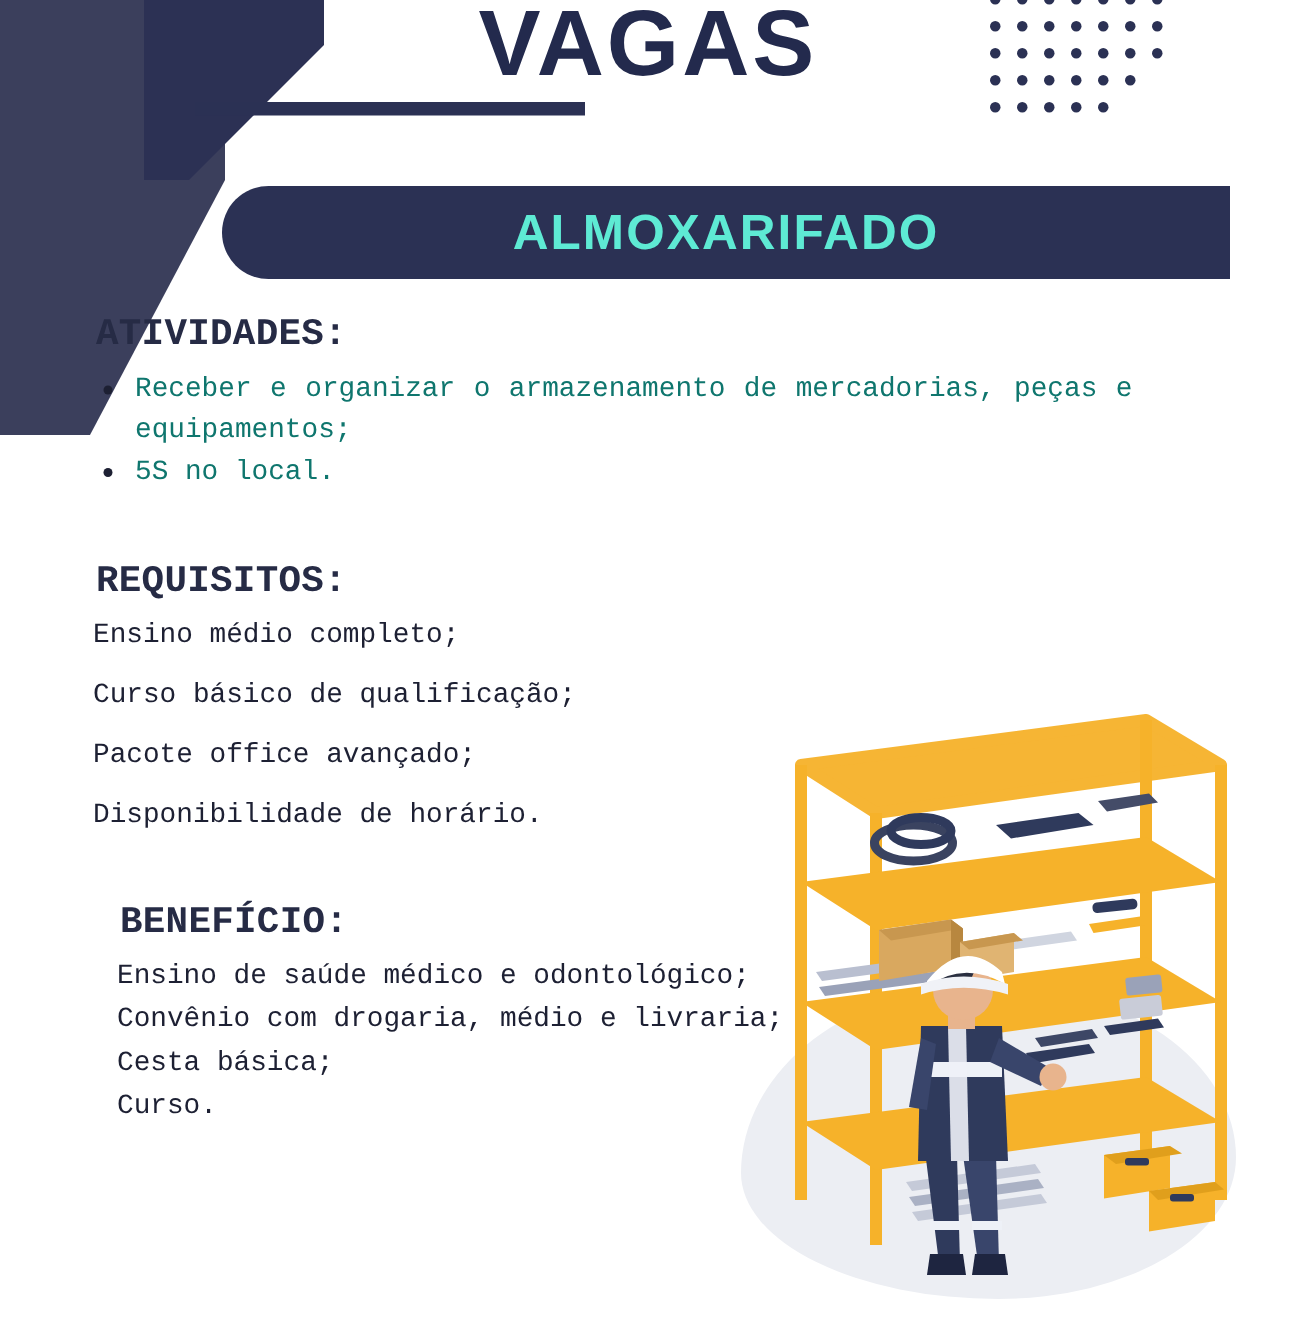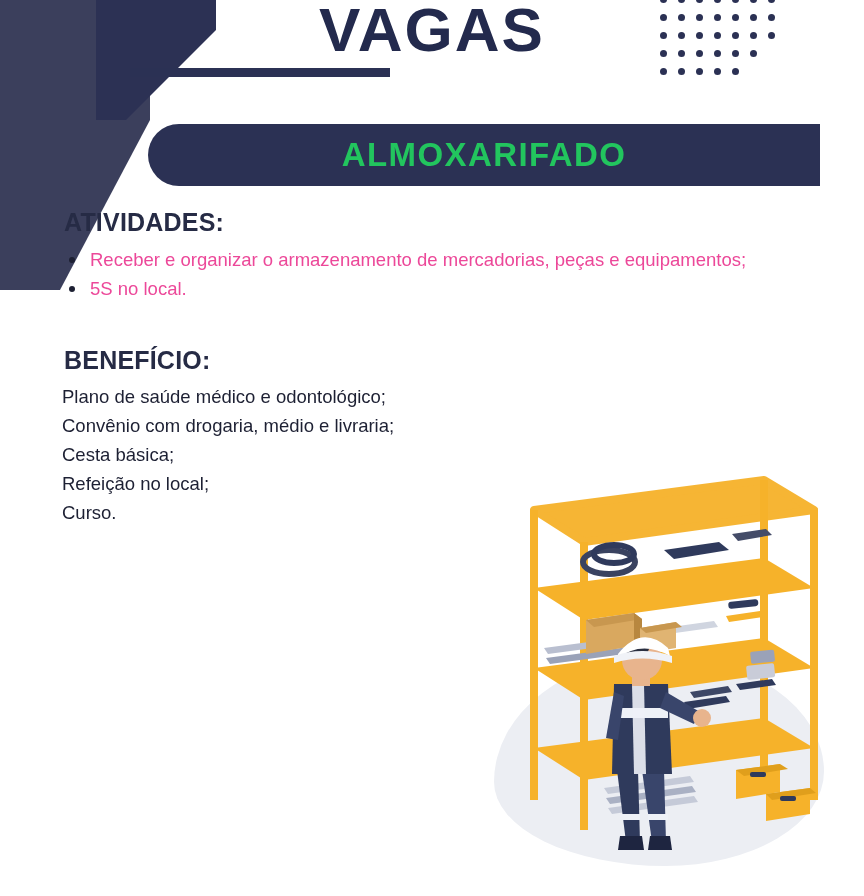--- a/index.html
+++ b/index.html
@@ -102,52 +102,53 @@
     width: 672px;
     height: 62px;
     background: #2b3154;
     border-radius: 34px 0 0 34px;
     display: flex;
     align-items: center;
     justify-content: center;
     z-index: 6;
   }
   .role-pill span {
-    color: #22c55e;
+    color: #5eead4;
     font-size: 33px;
     font-weight: bold;
     letter-spacing: 1.4px;
   }
 
   
   .content {
     position: absolute;
     left: 0;
     top: 196px;
     width: 846px;
     z-index: 7;
+    font-family: Liberation Mono, monospace;
   }
   .sec-heading {
     font-size: 25px;
     font-weight: bold;
     color: #262b45;
     margin: 0 0 10px 64px;
     letter-spacing: 0.2px;
   }
   .block-atividades { margin-top: 12px; }
 
   ul.bullets {
     list-style: none;
     margin: 0;
     padding: 0 0 0 64px;
   }
   ul.bullets li {
     position: relative;
     font-size: 18.5px;
-    color: #ec4899;
+    color: #0f766e;
     line-height: 1.44;
     padding-left: 26px;
     margin-bottom: 2px;
     max-width: 665px;
     text-align: justify;
   }
   ul.bullets li::before {
     content: "";
     position: absolute;
     left: 5px;
@@ -164,21 +165,21 @@
     margin: 0;
     padding: 0 0 0 62px;
   }
   .plain-list li {
     font-size: 18.5px;
     color: #1d2033;
     line-height: 1.3;
   }
   .req-list li { margin-bottom: 16px; }
 
-  .block-beneficio { margin-top: 44px; }
+  .block-beneficio { margin-top: 44px; padding-left: 16px; }
   .ben-list li { margin-bottom: 5px; }
 
   
   .illustration {
     position: absolute;
     right: 30px;
     top: 470px;
     width: 320px;
     height: 400px;
     z-index: 8;
@@ -239,29 +240,35 @@
 
   <div class="block-atividades">
     <div class="sec-heading">ATIVIDADES:</div>
     <ul class="bullets">
       <li>Receber e organizar o armazenamento de mercadorias, peças e equipamentos;</li>
       <li>5S no local.</li>
     </ul>
   </div>
 
   <div class="block-requisitos">
+    <div class="sec-heading">REQUISITOS:</div>
+    <ul class="plain-list req-list">
+      <li>Ensino médio completo;</li>
+      <li>Curso básico de qualificação;</li>
+      <li>Pacote office avançado;</li>
+      <li>Disponibilidade de horário.</li>
+    </ul>
   </div>
 
   <div class="block-beneficio">
     <div class="sec-heading">BENEFÍCIO:</div>
     <ul class="plain-list ben-list">
-      <li>Plano de saúde médico e odontológico;</li>
+      <li>Ensino de saúde médico e odontológico;</li>
       <li>Convênio com drogaria, médio e livraria;</li>
       <li>Cesta básica;</li>
-      <li>Refeição no local;</li>
       <li>Curso.</li>
     </ul>
   </div>
 
 </div>
 
 <div class="illustration">
   <svg viewBox="0 0 320 400" width="320" height="400" xmlns="http://www.w3.org/2000/svg">
 
     <g stroke="#f6b22a" stroke-width="8" fill="none" stroke-linejoin="round">

